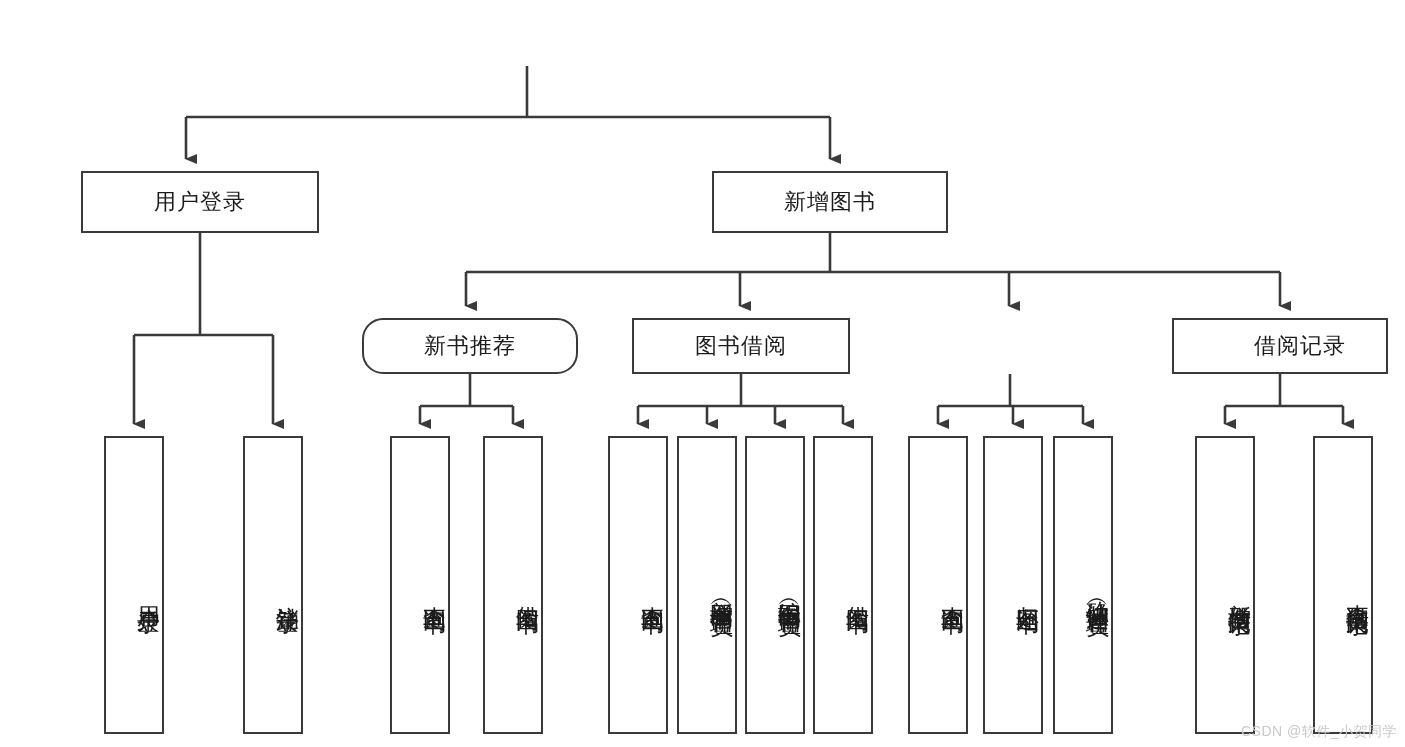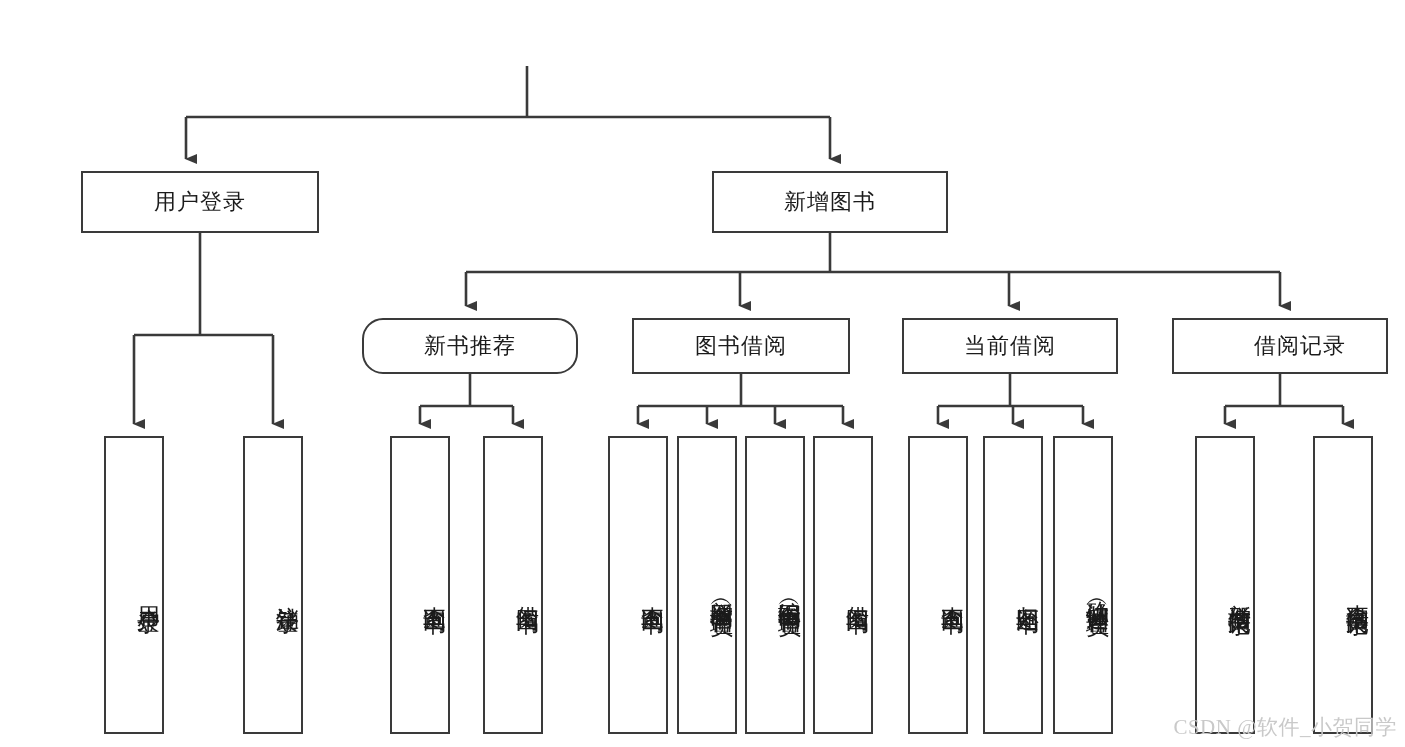--- a/index.html
+++ b/index.html
@@ -10,22 +10,22 @@
   .node{position:absolute;box-sizing:border-box;background:#ffffff;
         border:2px solid #3a3a3a;display:flex;align-items:center;
         justify-content:center;color:#1b1b1b;}
   .node.h{font-size:22px;letter-spacing:1px;}
   .node.root{font-size:23px;}
   .node.v{writing-mode:vertical-rl;text-orientation:upright;
           font-size:23px;line-height:1.18;letter-spacing:2px;
           align-items:flex-start;justify-content:center;padding-top:14px;}
   .node.v .vt{writing-mode:vertical-rl;text-orientation:upright;display:block;}
   .watermark{position:absolute;right:8px;bottom:6px;color:#c9c9c9;
-             font-size:21px;letter-spacing:.5px;white-space:nowrap;
-             font-family:Liberation Serif, serif;}
+             font-size:14px;letter-spacing:.5px;white-space:nowrap;
+             font-family:Liberation Sans, sans-serif;}
 </style>
 </head>
 <body>
 
 <div id="stage">
 
   <svg class="lines" viewBox="0 0 1405 747" xmlns="http://www.w3.org/2000/svg">
     <defs>
       <marker id="ah" markerWidth="10" markerHeight="12" refX="5" refY="11" orient="auto" markerUnits="userSpaceOnUse">
         <path d="M0,0 L10,0 L5,12 Z" fill="#3a3a3a"></path>
@@ -82,23 +82,20 @@
   <div class="node h" style="left:712px;top:171px;width:236px;height:62px;">
     <span>新增图书</span>
   </div>
 
   <div class="node h" style="left:362px;top:318px;width:216px;height:56px;border-radius:21px;">
     <span>新书推荐</span>
   </div>
   <div class="node h" style="left:632px;top:318px;width:218px;height:56px;">
     <span>图书借阅</span>
   </div>
-  <div class="node h" style="left:902px;top:318px;width:216px;height:56px;">
-    <span>当前借阅</span>
-  </div>
   <div class="node h" style="left:1172px;top:318px;width:216px;height:56px;padding-left:40px;">
     <span>借阅记录</span>
   </div>
 
   <div class="node v" style="left:104px;top:436px;width:60px;height:298px;">
     <span class="vt">用户登录</span>
   </div>
   <div class="node v" style="left:243px;top:436px;width:60px;height:298px;">
     <span class="vt">注销登录</span>
   </div>

